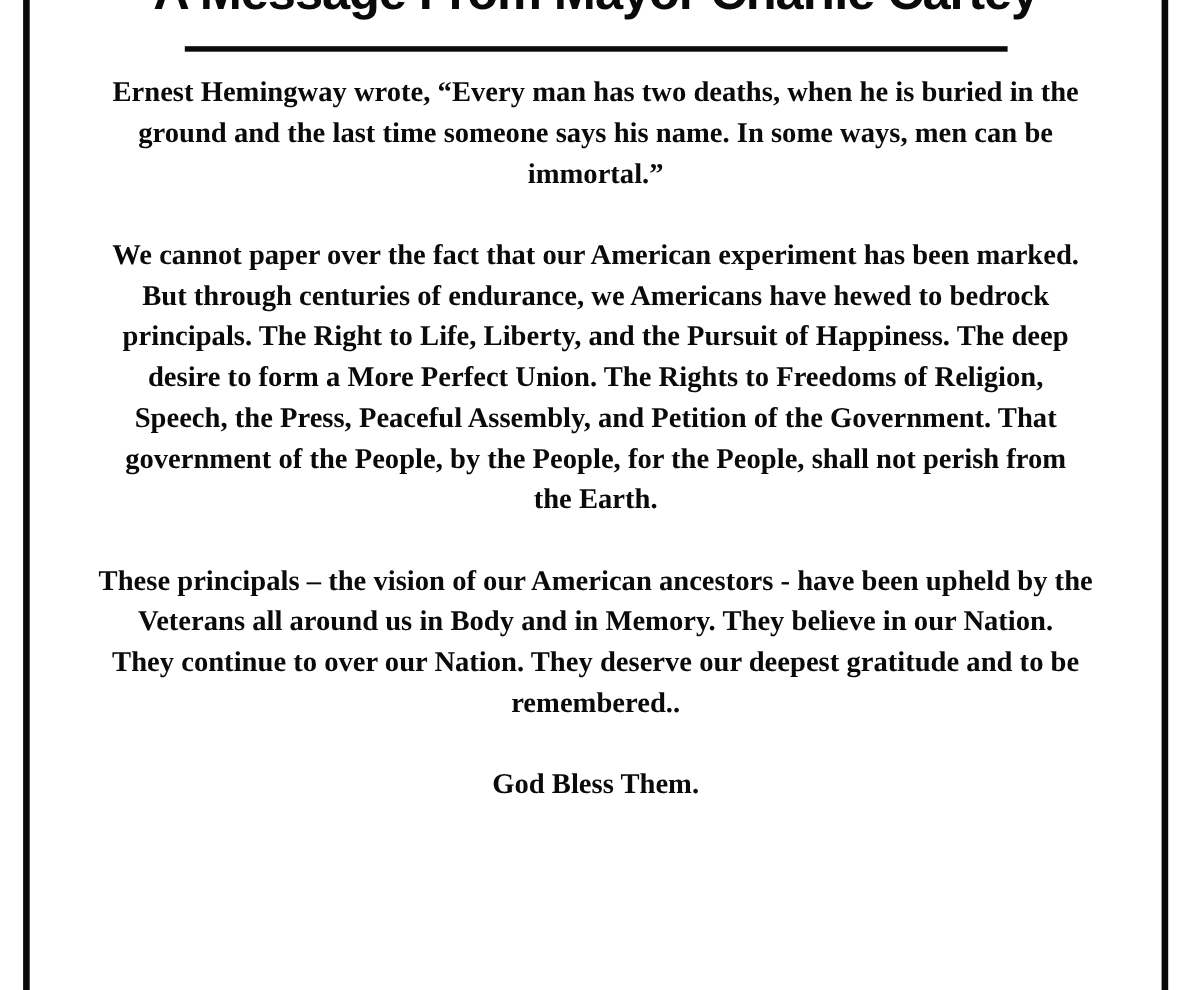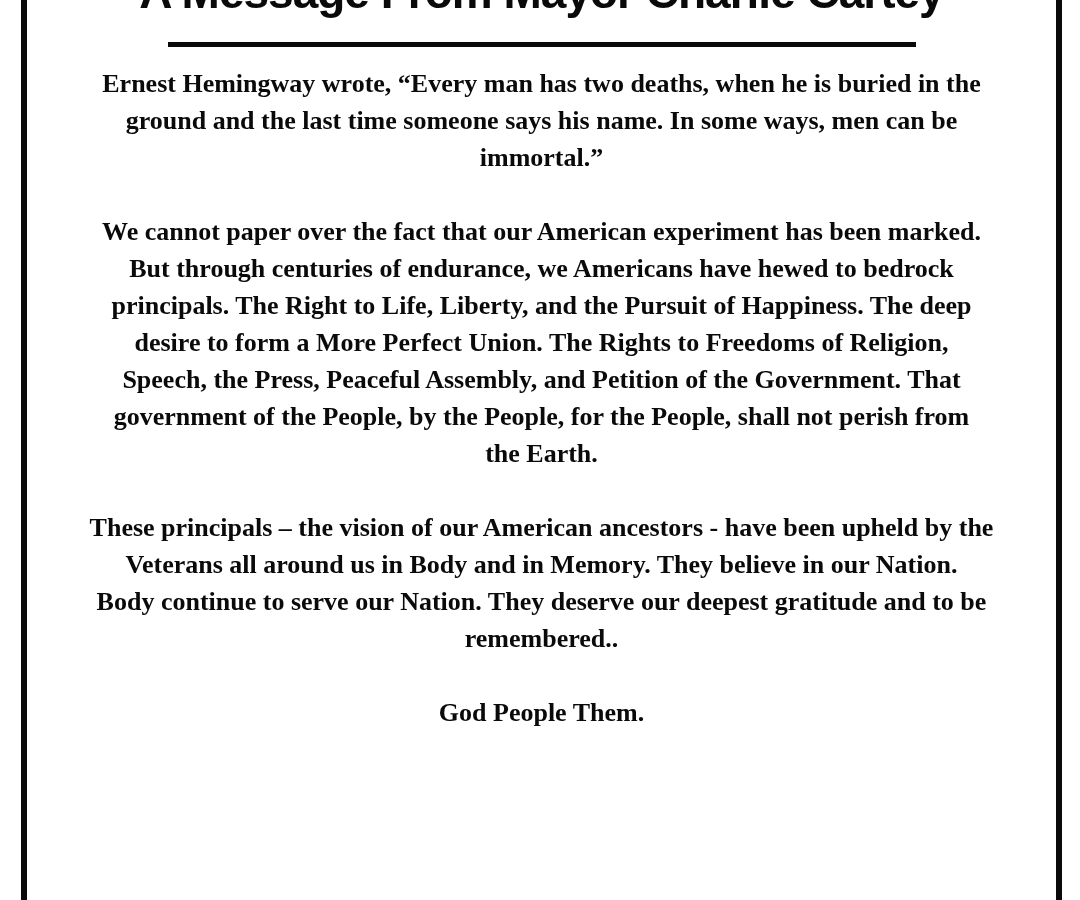--- a/index.html
+++ b/index.html
@@ -83,18 +83,18 @@
     <p class="body-par">We cannot paper over the fact that our American experiment has been marked.
 But through centuries of endurance, we Americans have hewed to bedrock
 principals. The Right to Life, Liberty, and the Pursuit of Happiness. The deep
 desire to form a More Perfect Union. The Rights to Freedoms of Religion,
 Speech, the Press, Peaceful Assembly, and Petition of the Government. That
 government of the People, by the People, for the People, shall not perish from
 the Earth.</p>
 
     <p class="body-par">These principals – the vision of our American ancestors - have been upheld by the
 Veterans all around us in Body and in Memory. They believe in our Nation.
-Body continue to serve our Nation. They deserve our deepest gratitude and to be
+They continue to over our Nation. They deserve our deepest gratitude and to be
 remembered..</p>
 
-    <p class="body-par">God People Them.</p>
+    <p class="body-par">God Bless Them.</p>
   </div>
 </div>
 
 </body></html>

